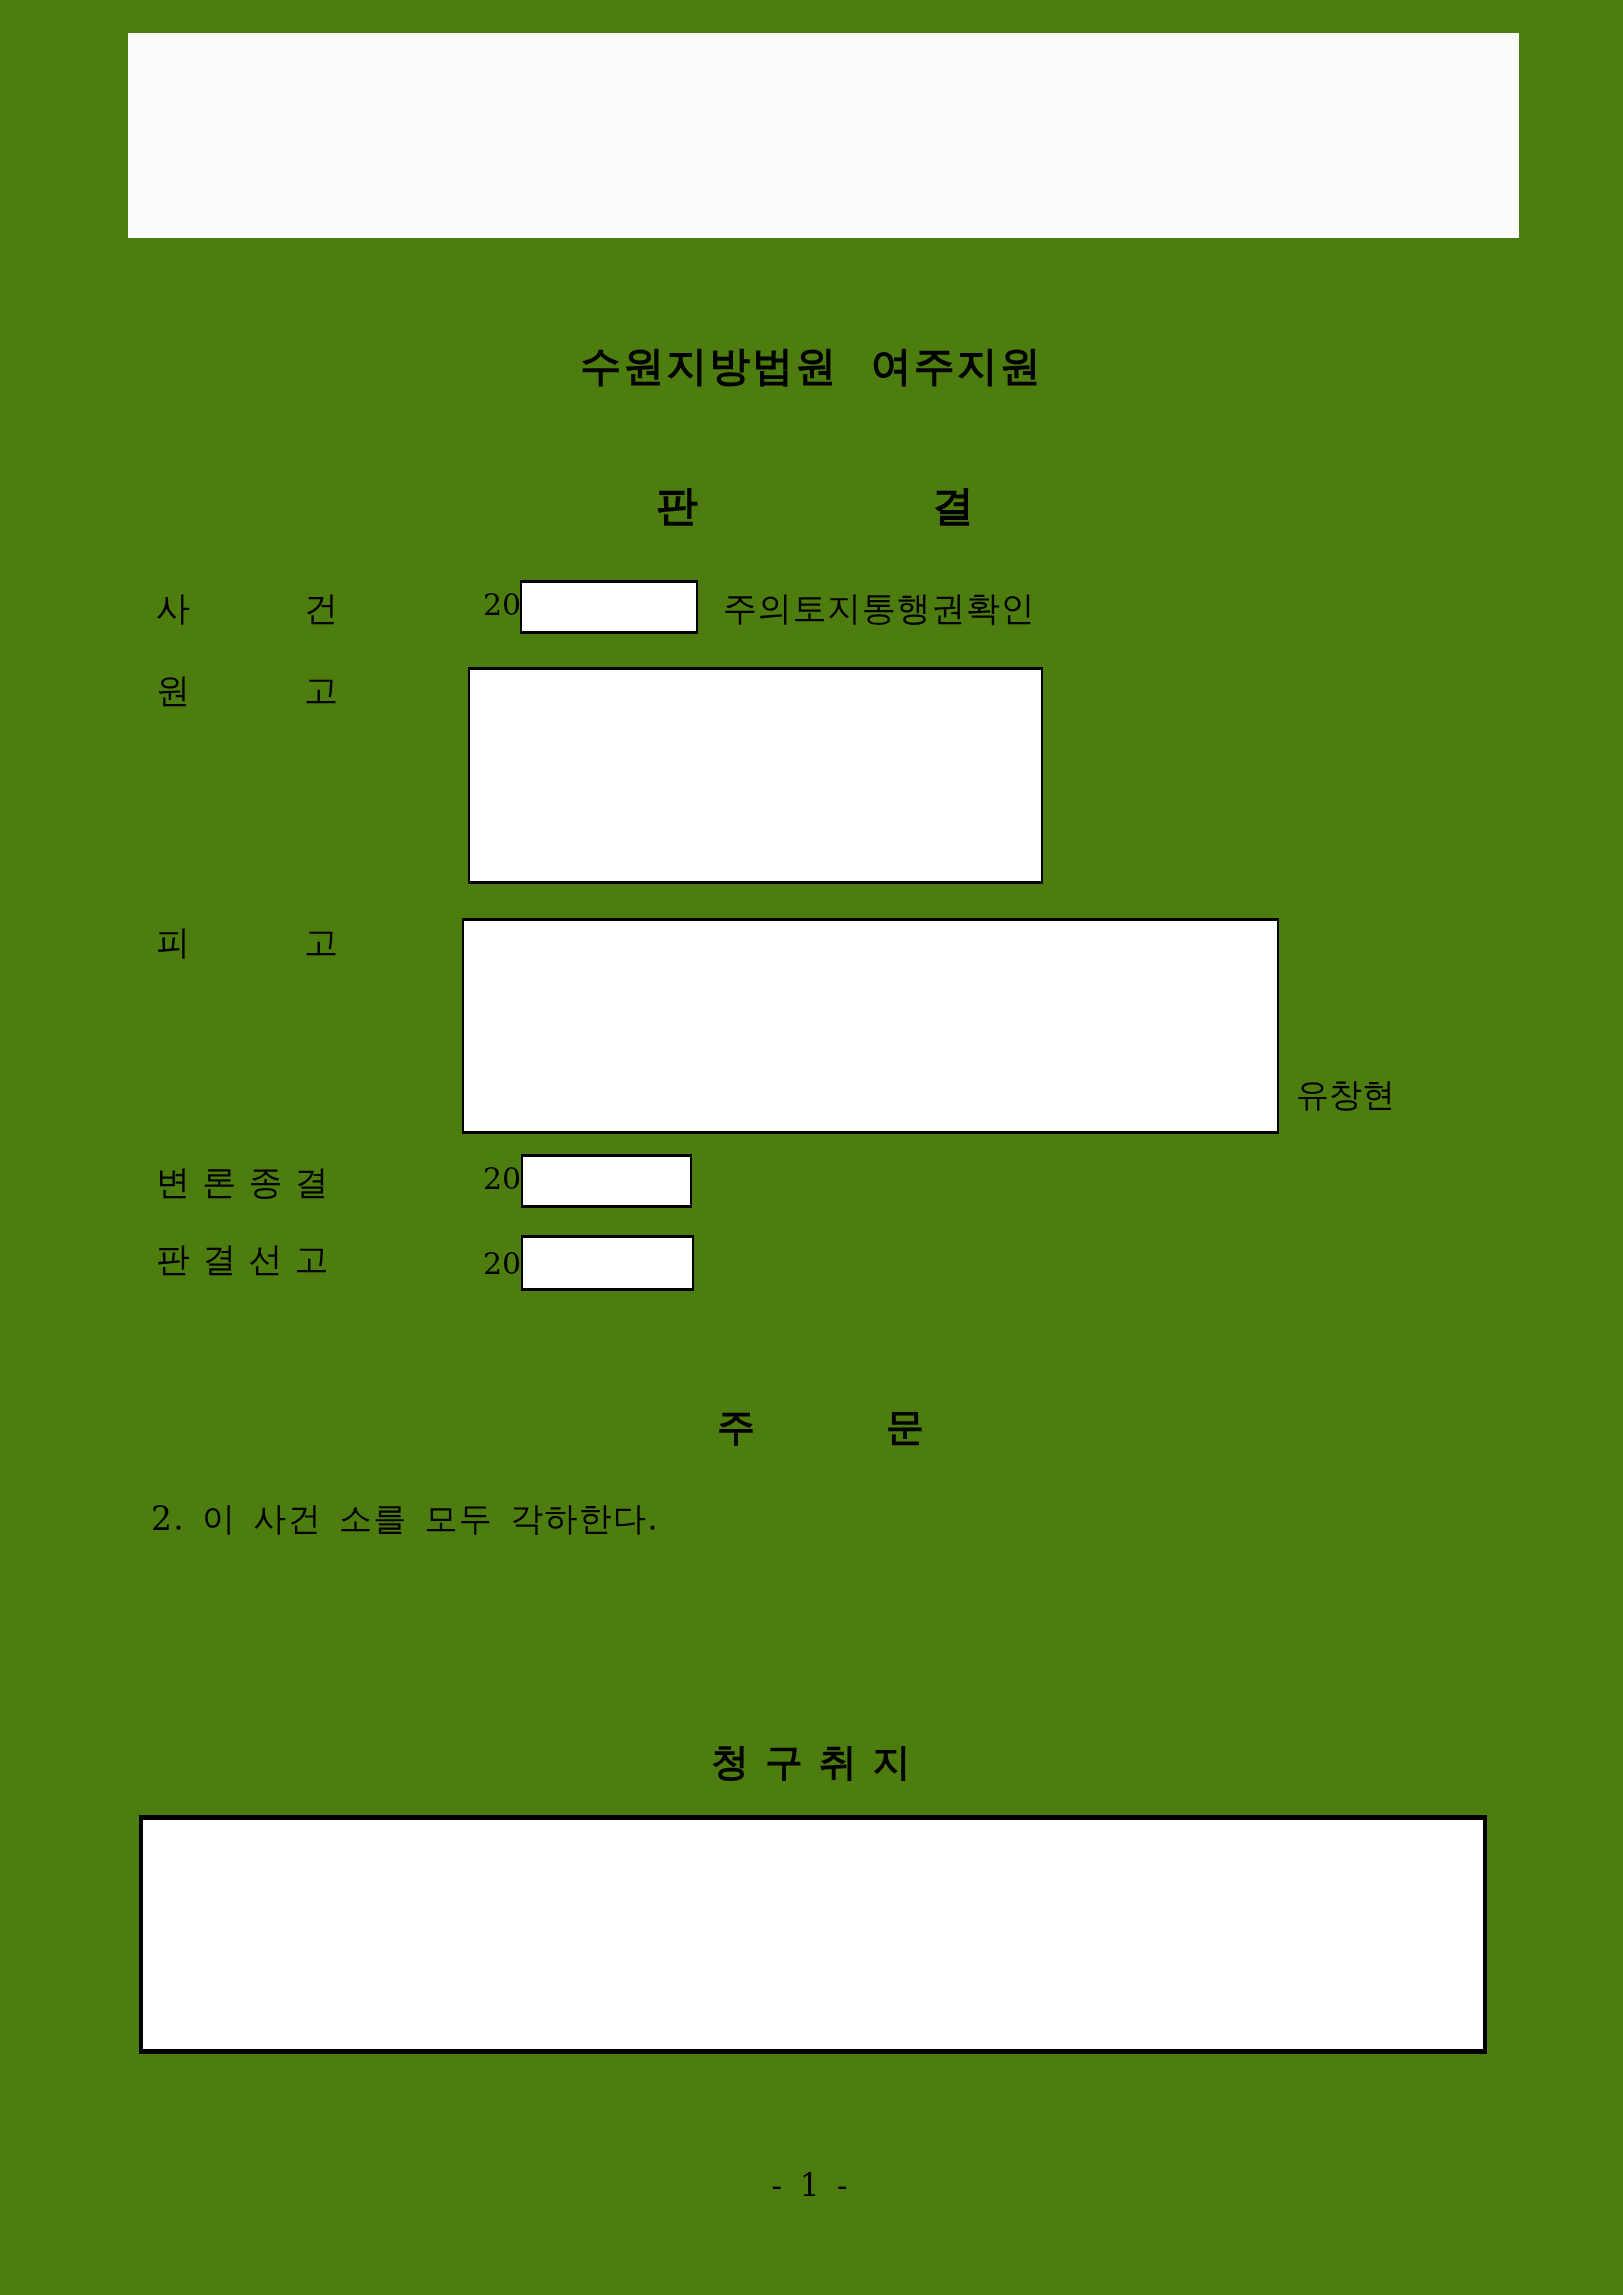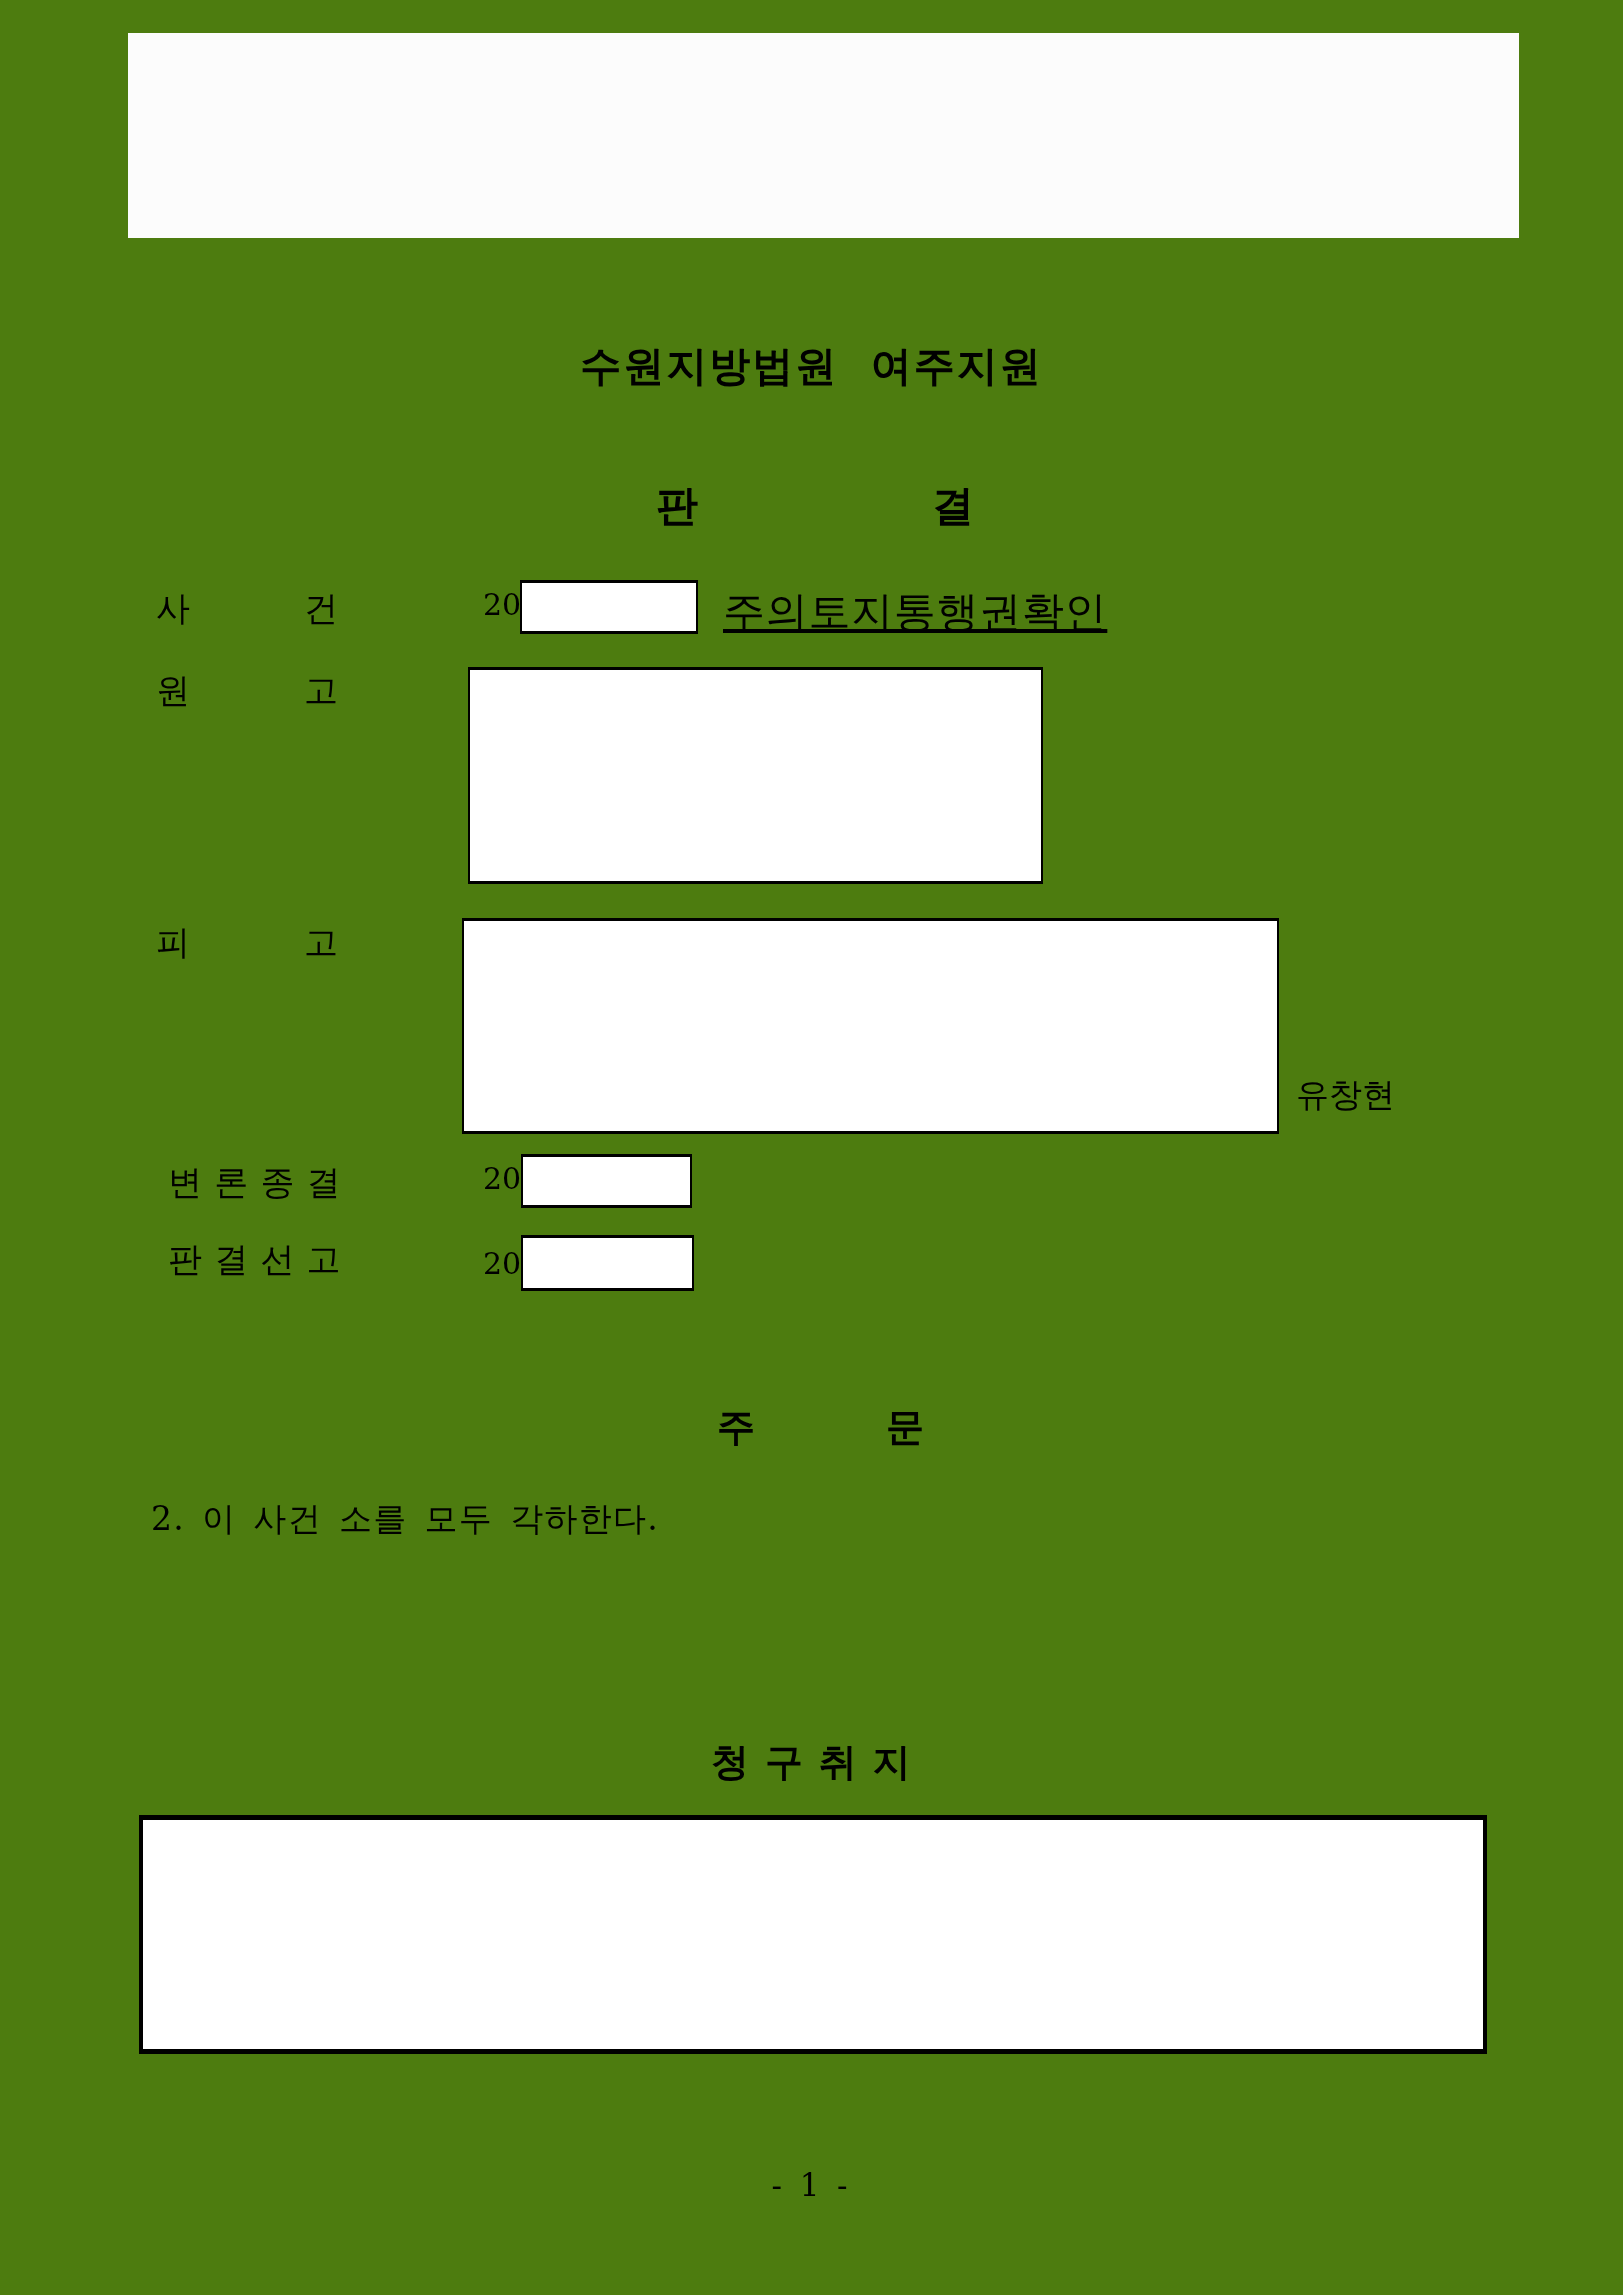--- a/index.html
+++ b/index.html
@@ -54,21 +54,20 @@
     font-size: 34px;
     line-height: 1;
   }
   .row-label-wide {
     position: absolute;
     left: 156px;
     font-size: 34px;
     line-height: 1;
     white-space: pre;
     letter-spacing: 0.7px;
-    margin-left: 12px;
   }
   .prefix-20 {
     position: absolute;
     left: 483px;
     font-size: 30px;
     line-height: 1;
   }
   .redact-box {
     position: absolute;
     box-sizing: border-box;
@@ -80,24 +79,23 @@
   .redact-box.small {
     border-width: 3.9px 2.6px;
   }
   .redact-box.claim {
     border-width: 5.2px 4.6px;
   }
   .case-name {
     position: absolute;
     left: 723px;
     top: 591px;
-    font-size: 42px;
+    font-size: 34px;
     line-height: 1;
     letter-spacing: 0.7px;
-    text-decoration: underline;
   }
   .defendant-name {
     position: absolute;
     left: 1280px;
     top: 1078px;
     font-size: 33px;
     line-height: 1;
     padding-left: 16px;
   }
   .section-heading {

